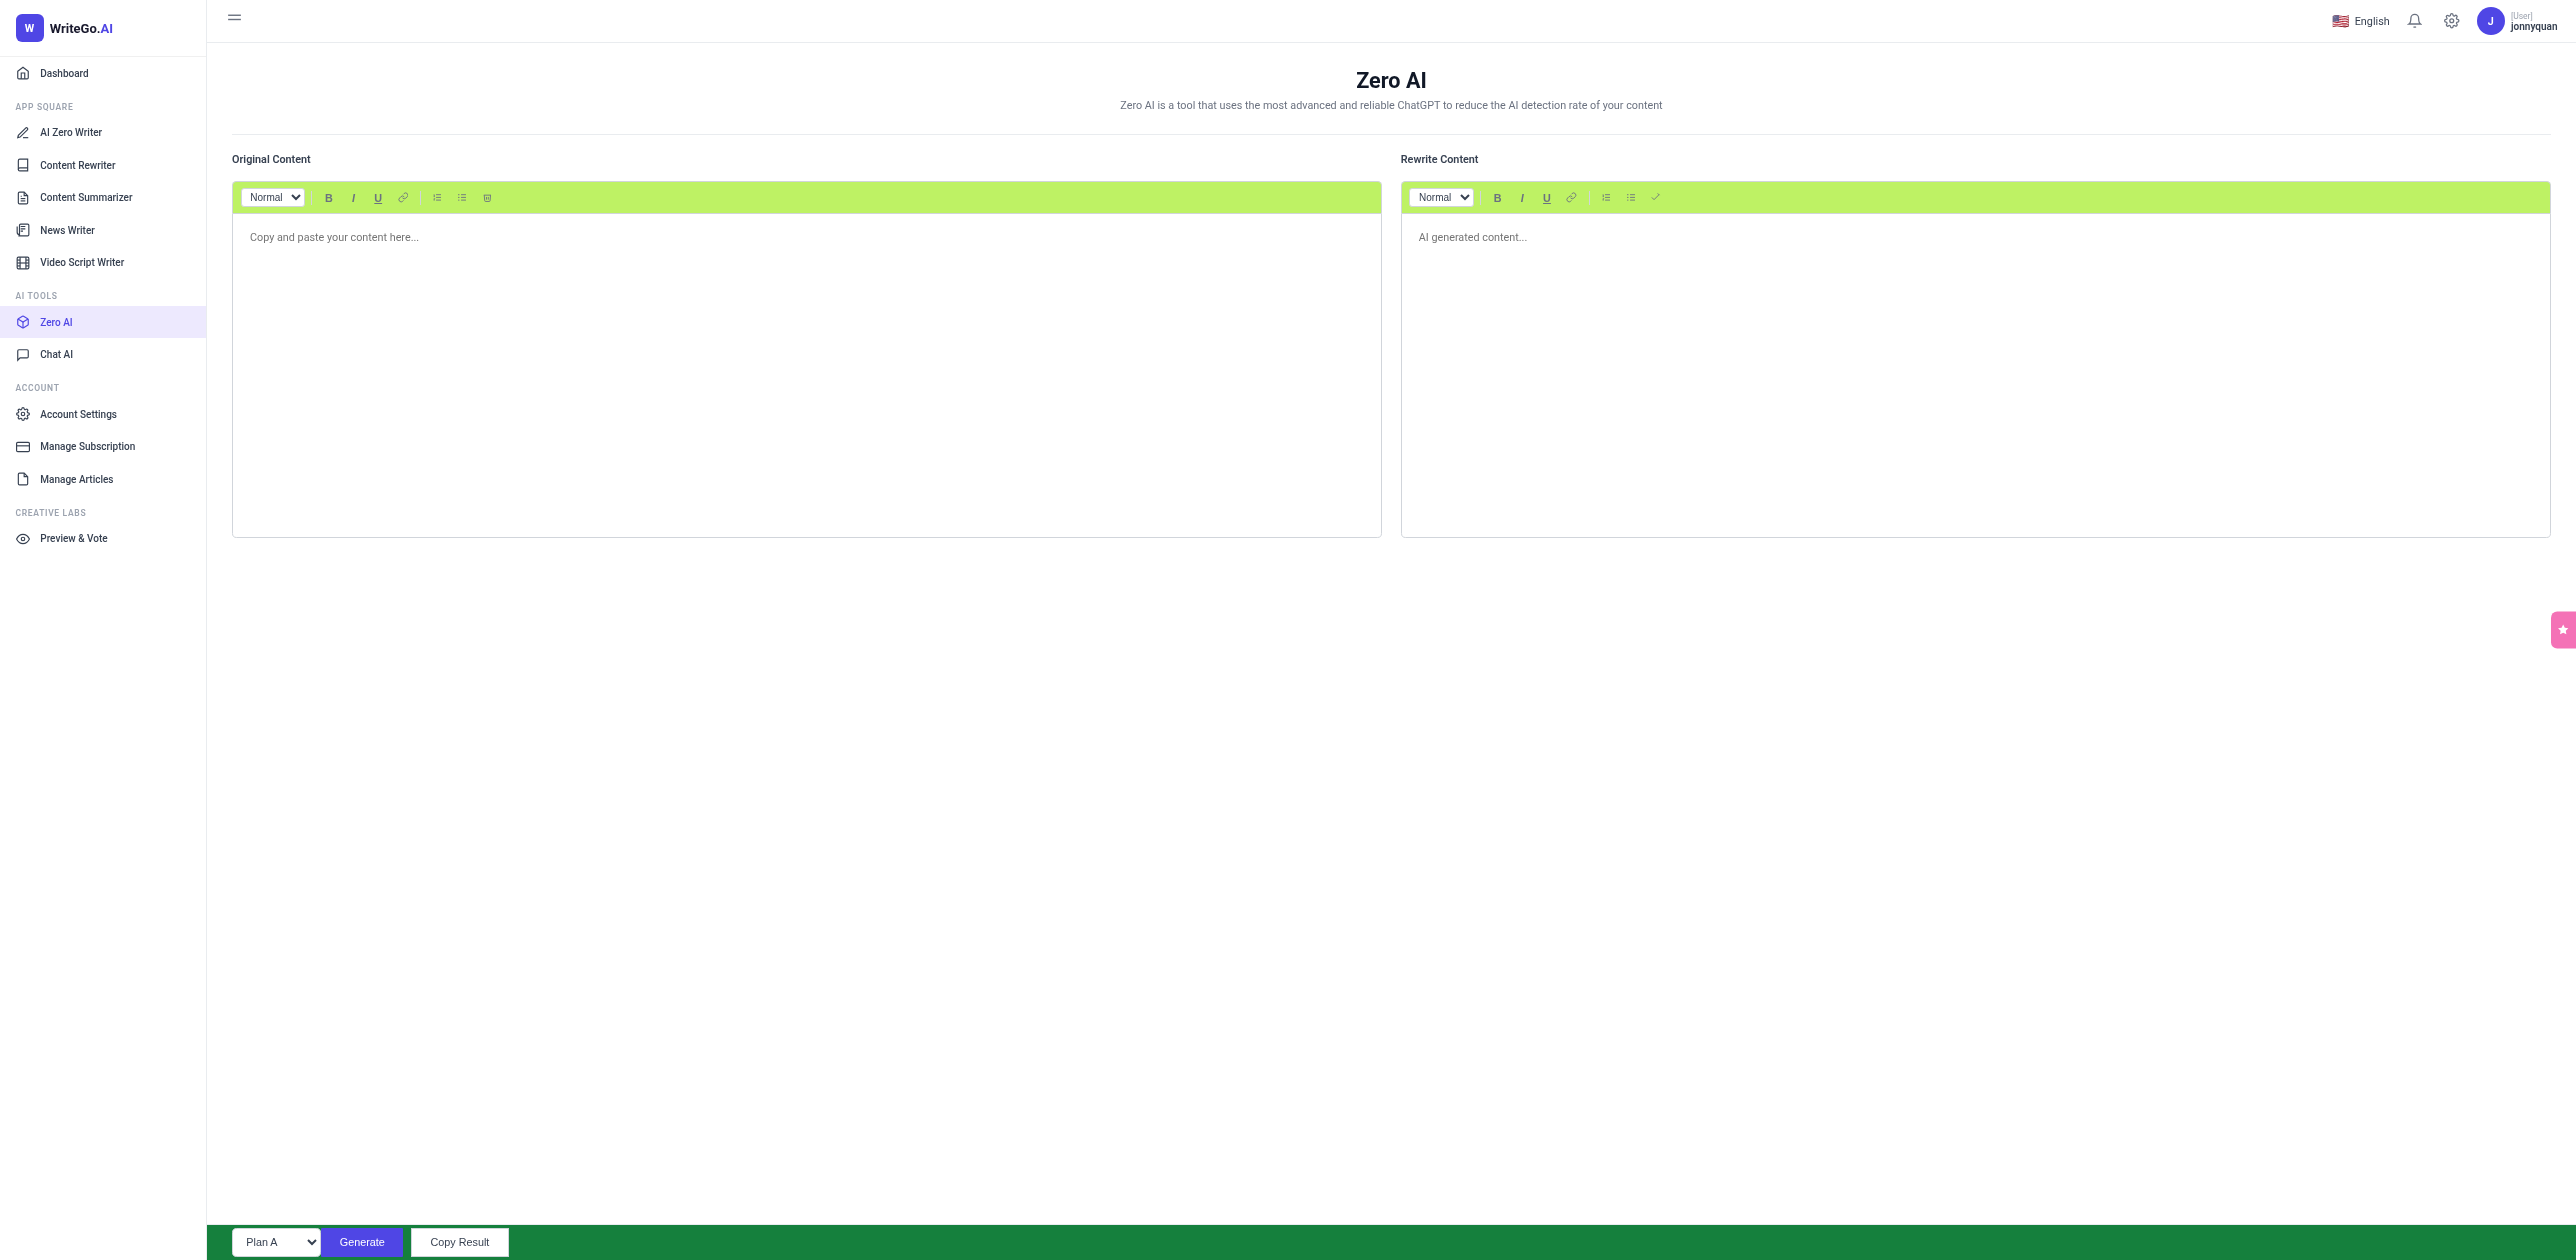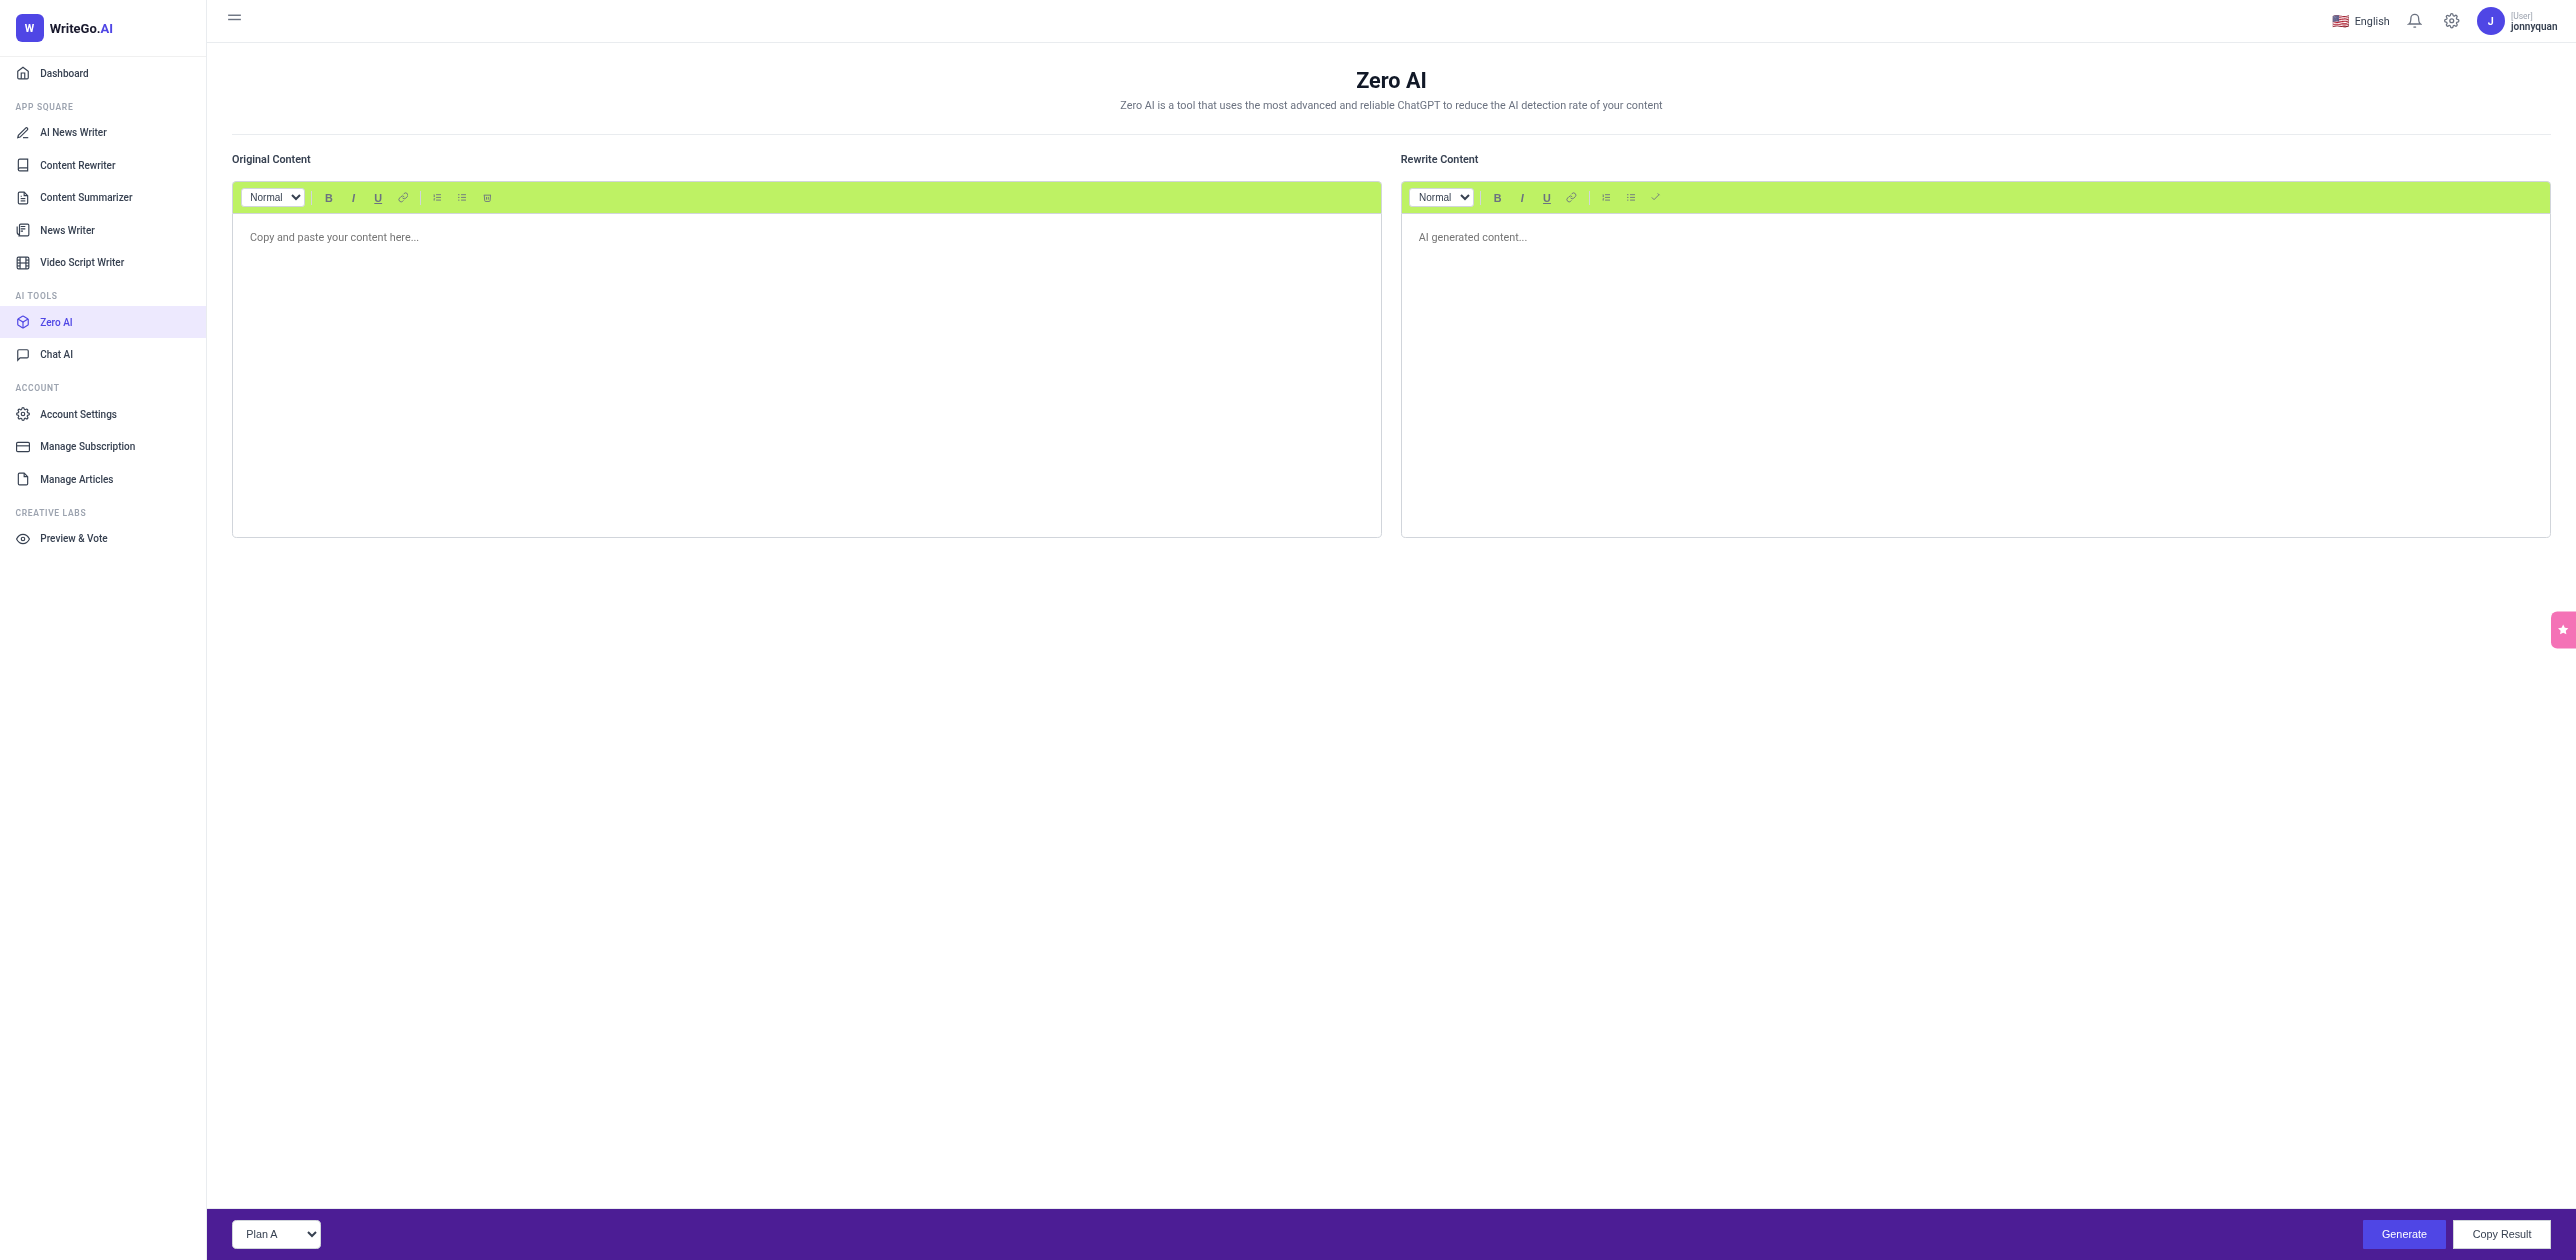--- a/index.html
+++ b/index.html
@@ -153,26 +153,25 @@
       resize: none;
       width: 100%;
       font-family: inherit;
     }
 
     .bottom-bar {
       position: fixed;
       bottom: 0;
       left: 207px;
       right: 0;
-      background: #4c1d95;
+      background: #15803d;
       border-top: 0.8px solid #e9ecef;
-      padding: 11px 25px;
-      display: flex;
-      align-items: center;
-      justify-content: space-between;
+      padding: 3px 25px;
+      display: flex;
+      align-items: center;
       z-index: 10;
     }
 
     .plan-select-wrapper {
       display: flex;
       align-items: center;
       gap: 6.2px;
     }
     .plan-select {
       border: 0.8px solid #d1d5db;
@@ -250,21 +249,21 @@
 
   <div class="nav-section-label">APP SQUARE</div>
 
   <div class="nav-item">
     <span class="nav-icon">
       <svg width="14" height="14" viewBox="0 0 24 24" fill="none" stroke="currentColor" stroke-width="2">
           <path d="M12 20h9"></path>
           <path d="M16.5 3.5a2.121 2.121 0 013 3L7 19l-4 1 1-4L16.5 3.5z"></path>
         </svg>
     </span>
-    <span>AI News Writer</span>
+    <span>AI Zero Writer</span>
   </div>
 
   <div class="nav-item">
     <span class="nav-icon">
       <svg width="14" height="14" viewBox="0 0 24 24" fill="none" stroke="currentColor" stroke-width="2">
           <path d="M4 19.5A2.5 2.5 0 016.5 17H20"></path>
           <path d="M6.5 2H20v20H6.5A2.5 2.5 0 014 19.5v-15A2.5 2.5 0 016.5 2z"></path>
         </svg>
     </span>
     <span>Content Rewriter</span>

